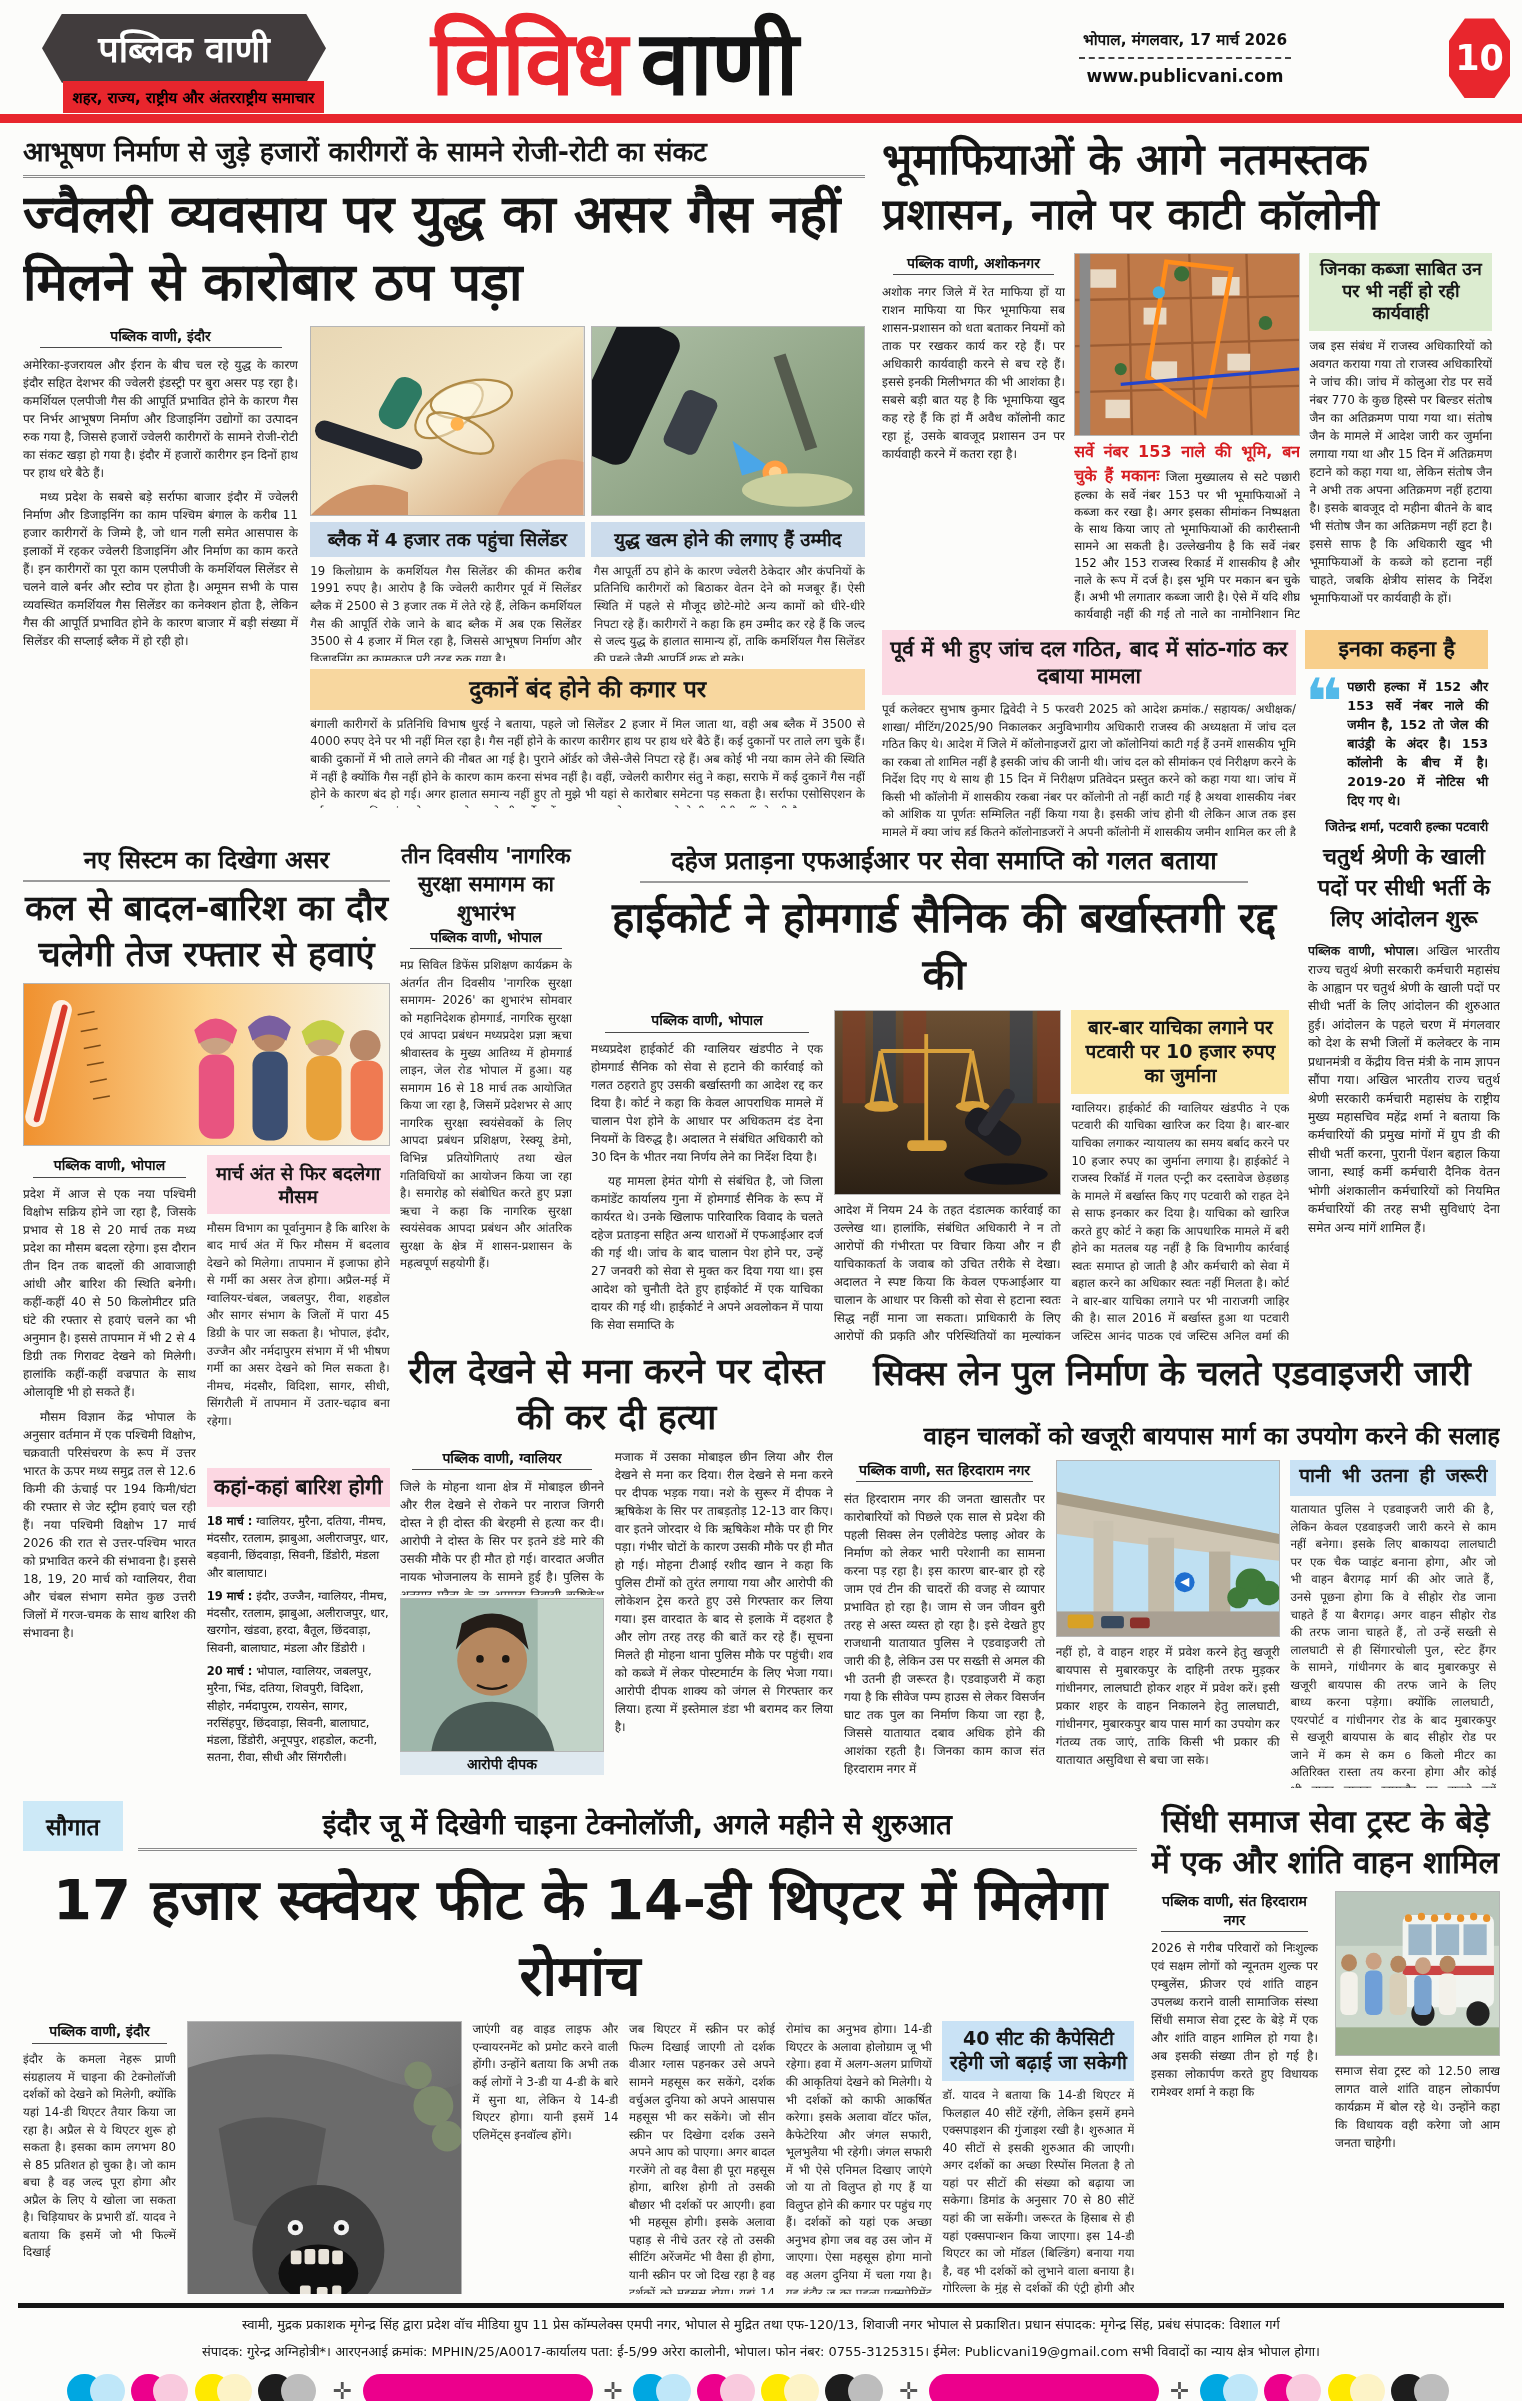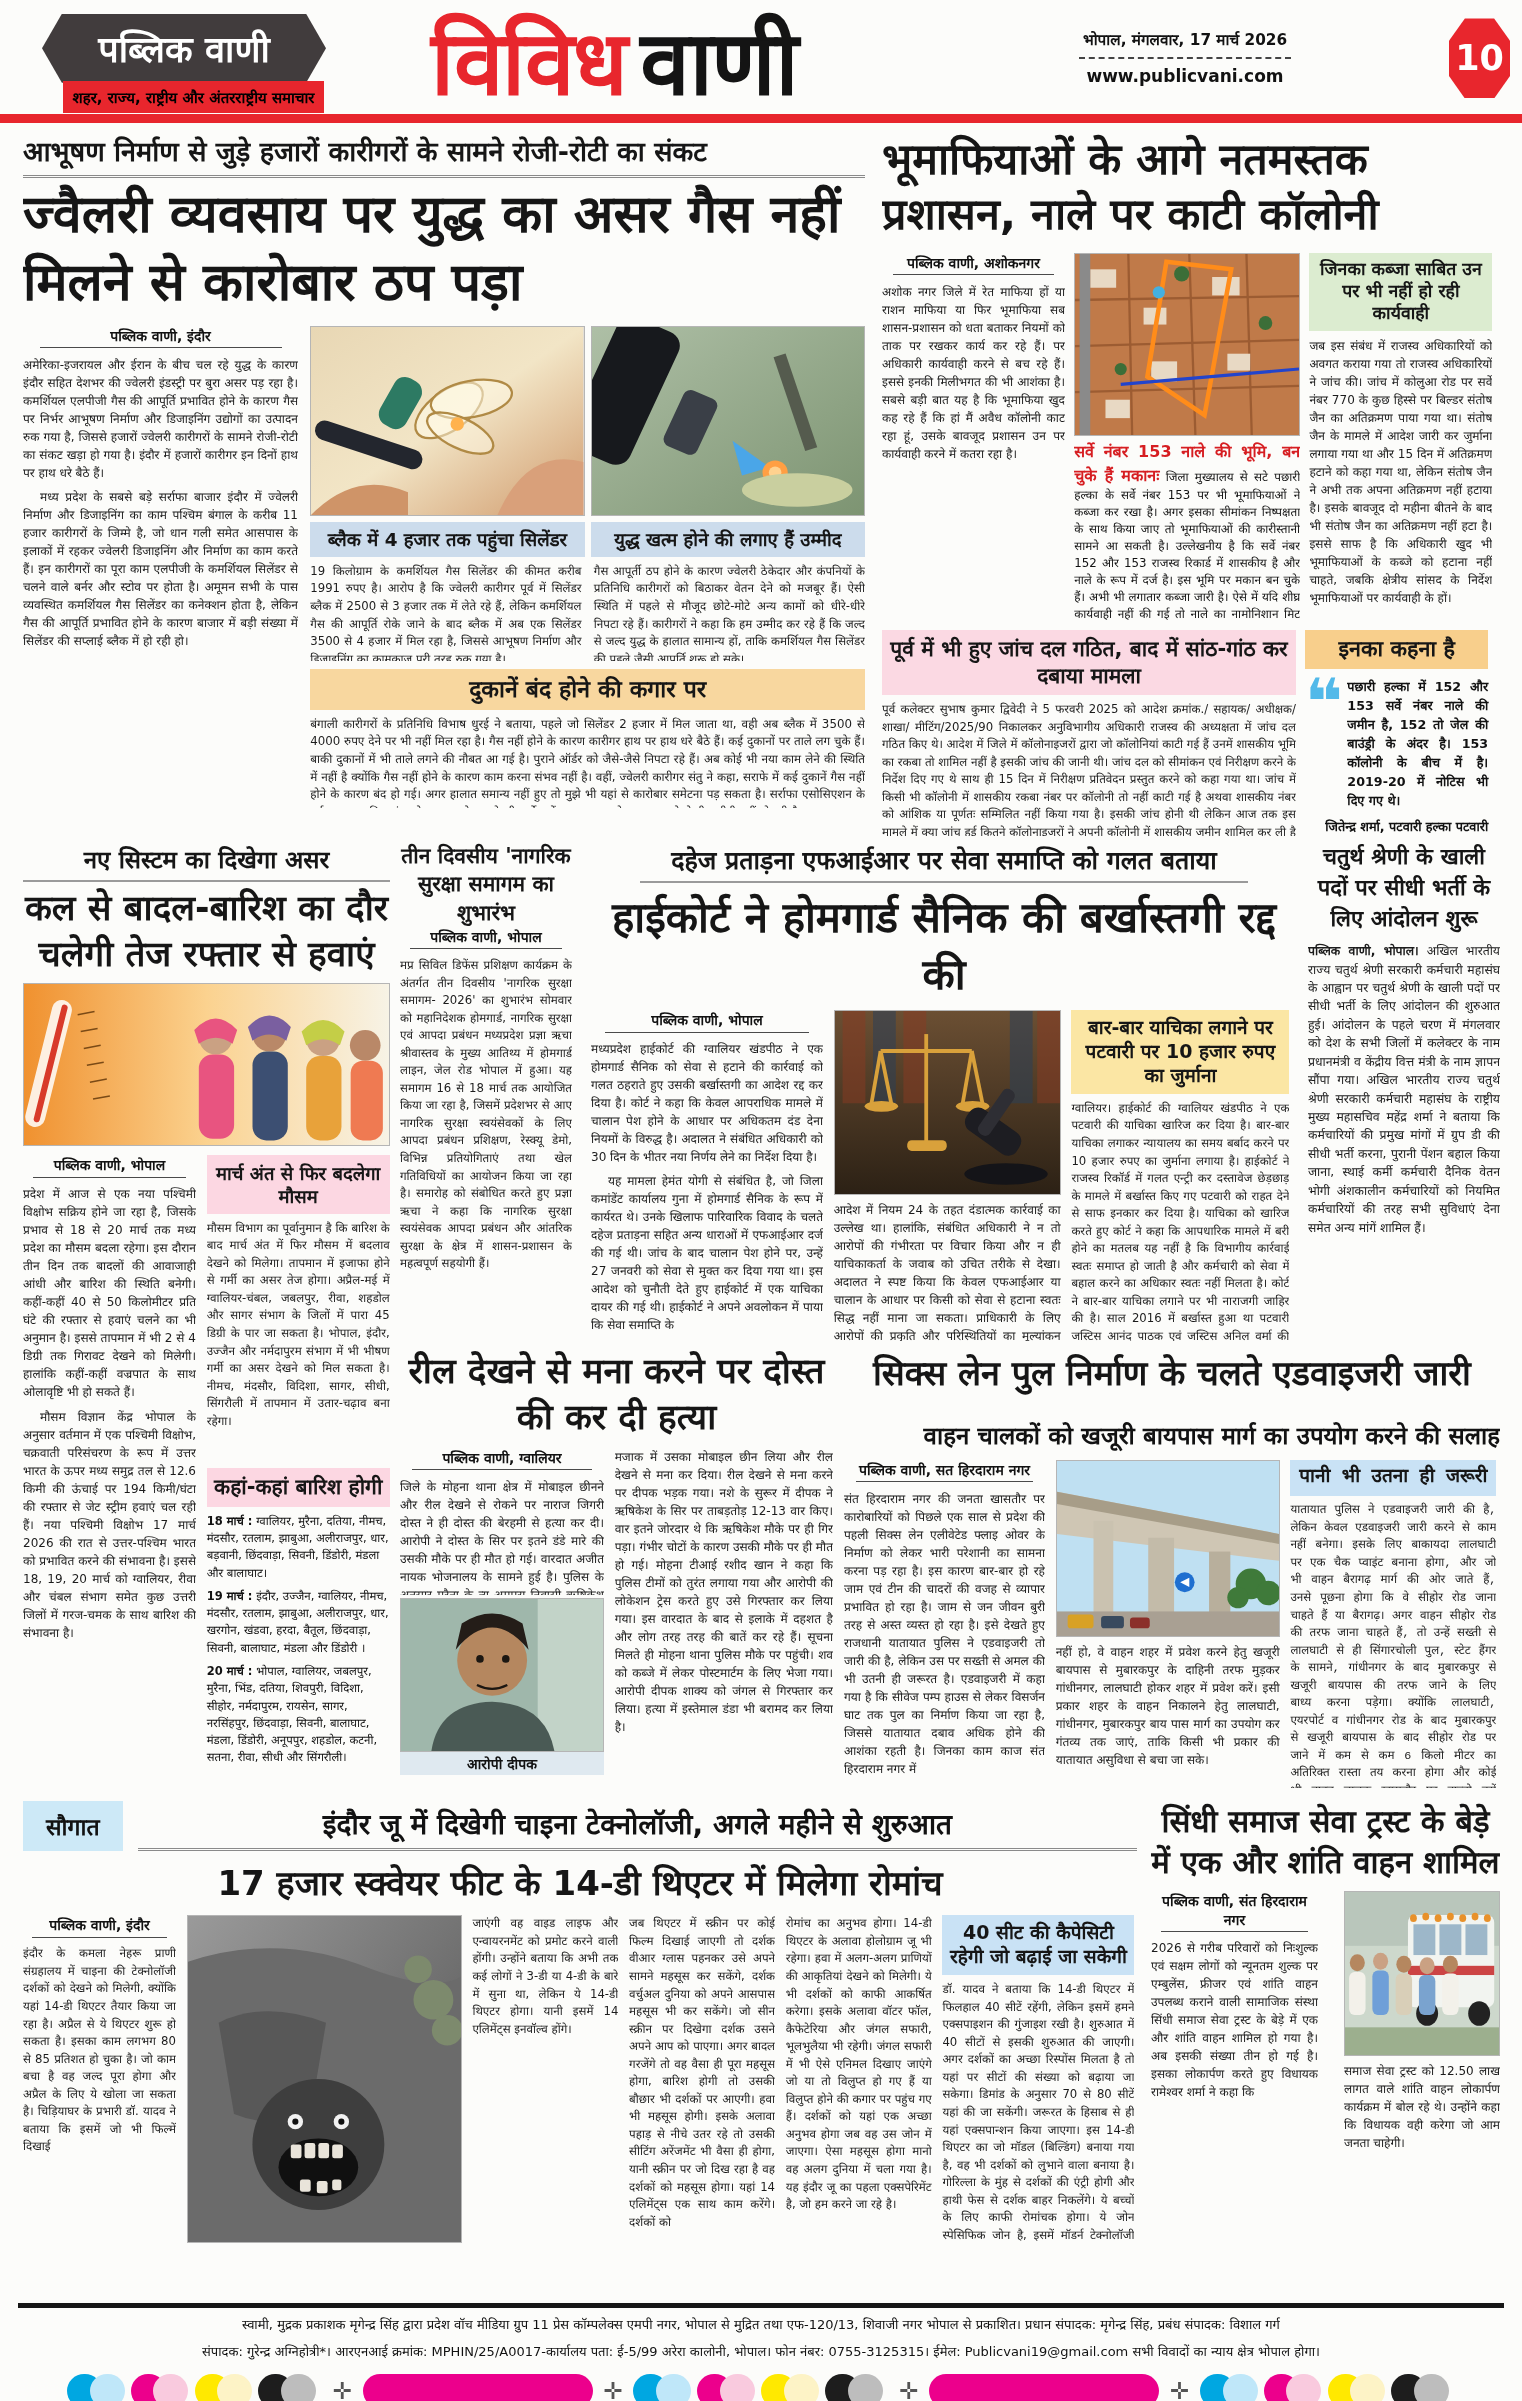--- a/index.html
+++ b/index.html
@@ -130,32 +130,32 @@
   .sl-mid .body-text{margin-top:6.1px;overflow:hidden;}
   .sl-right{width:206px;display:flex;flex-direction:column;overflow:hidden;font-family:Liberation Mono, monospace;}
   .blue-box{background:#c9e2f5;font-size:19px;}
   .sl-right .body-text{margin-top:6.1px;font-size:11.7px;}
   
   #art-theater{left:23px;top:1801px;width:1114px;height:493px;overflow:hidden;}
   .th-top{display:flex;align-items:flex-end;gap:15.3px;}
   .th-label{background:#cde9f7;font-weight:bold;font-size:23px;padding:9px 23px;}
   .th-kicker{flex:1;font-weight:bold;font-size:28px;text-align:center;
     border-bottom:3.1px double #8a8a8a;padding-bottom:6.1px;}
-  #art-theater .headline{font-size:34px;text-align:center;margin-top:7.7px;}
+  #art-theater .headline{font-size:56px;text-align:center;margin-top:7.7px;}
   .th-row{display:flex;gap:10.7px;margin-top:10.7px;height:328px;overflow:hidden;}
   .th-colA{width:153px;overflow:hidden;}
   .th-ph{width:273px;flex:none;}
   .th-colB,.th-colC,.th-colD{width:146px;overflow:hidden;}
   .th-colE{width:192px;display:flex;flex-direction:column;overflow:hidden;}
   .th-colE .body-text{margin-top:6.1px;font-size:11.5px;}
   #art-theater .body-text{font-size:11.7px;}
   
   #art-sindhi{left:1151px;top:1801px;width:349px;height:493px;overflow:hidden;}
   #art-sindhi .headline{font-size:31px;text-align:center;line-height:1.32;}
-  .sd-row{display:flex;gap:26px;margin-top:7.7px;height:361px;overflow:hidden;}
+  .sd-row{display:flex;gap:17px;margin-top:7.7px;height:361px;overflow:hidden;}
   .sd-col1{width:167px;overflow:hidden;}
   .sd-col2{flex:1;display:flex;flex-direction:column;}
   .sd-col2 .ph{height:163px;flex:none;}
   .sd-col2 .body-text{margin-top:6.1px;overflow:hidden;}
   
   #footer{left:0;top:2303px;width:1522px;}
   .f-rule{height:5.4px;background:#161616;margin:0 18.4px;}
   .f-line{text-align:center;font-size:13px;margin:7px 92px 0 92px;line-height:1.5;}
   .f-bars{display:flex;justify-content:center;align-items:center;gap:10.7px;margin-top:12.3px;}
   .inkpair{display:flex;}

